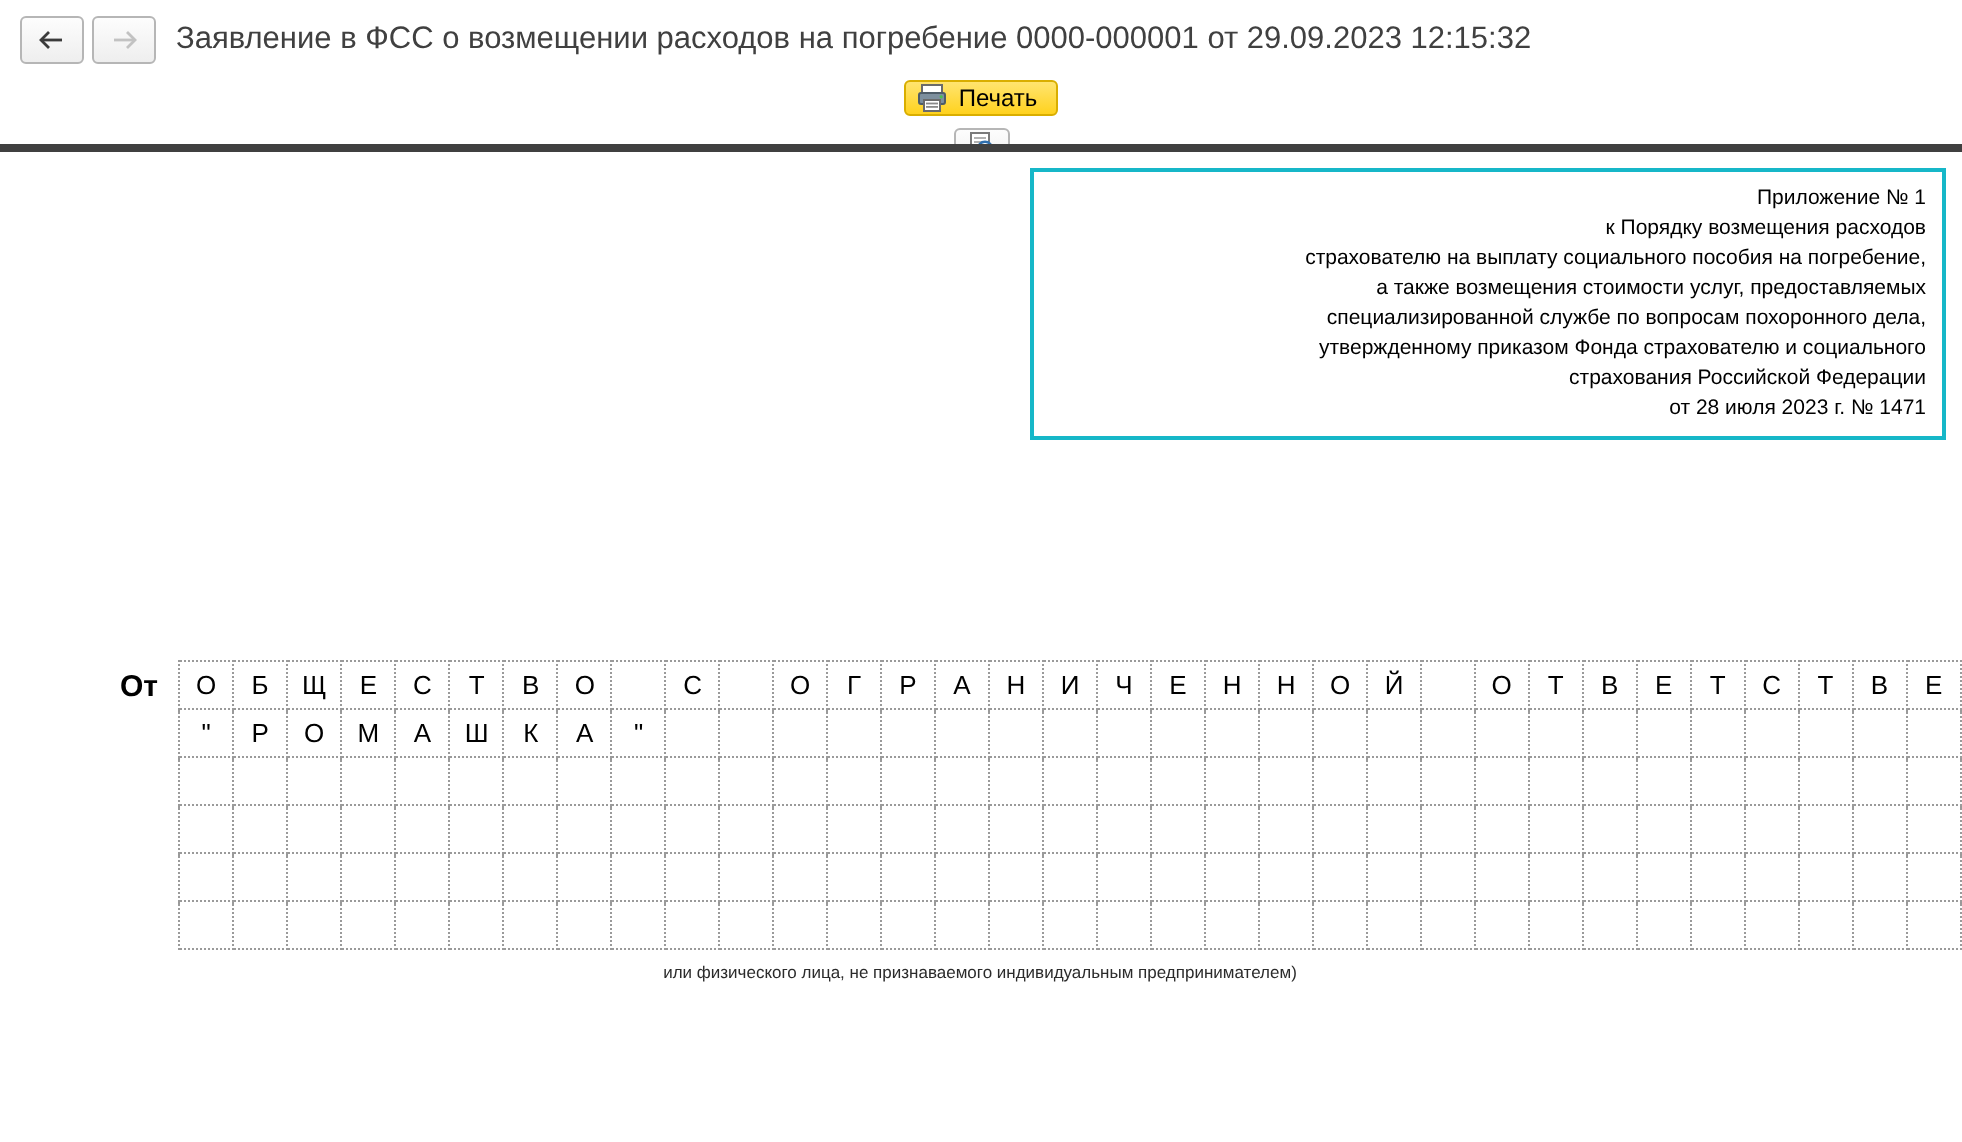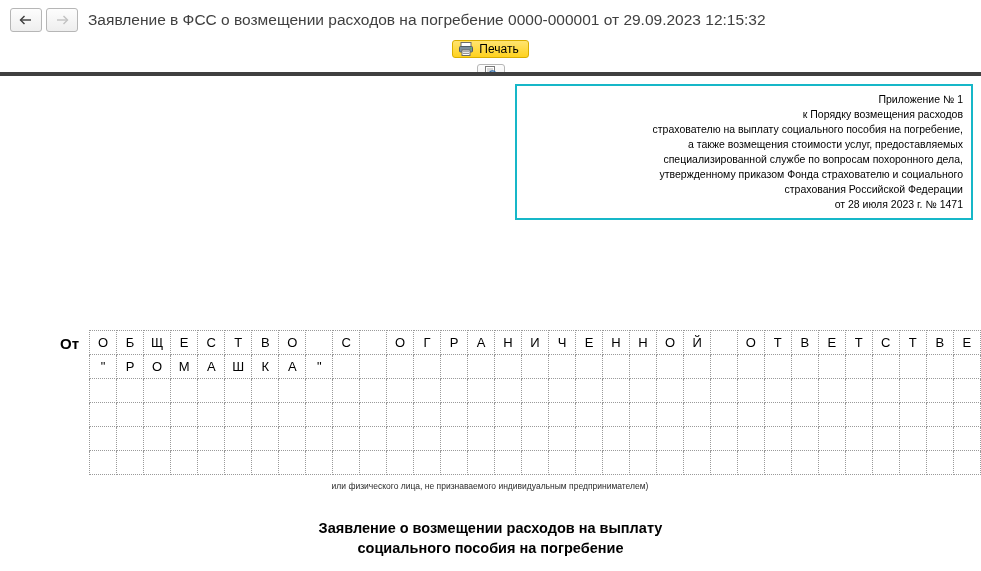--- a/index.html
+++ b/index.html
@@ -561,20 +561,16 @@
               <td></td>
             </tr>
           </tbody>
       </table>
     </div>
 
     <div class="caption">
       <div>или физического лица, не признаваемого индивидуальным предпринимателем)</div>
     </div>
 
-    <div class="doc-title">
-      <div>Заявление о возмещении расходов на выплату</div>
-      <div>социального пособия на погребение</div>
-    </div>
 
     <div class="vscroll"></div>
   </div>
 </div>
 
 </body></html>

